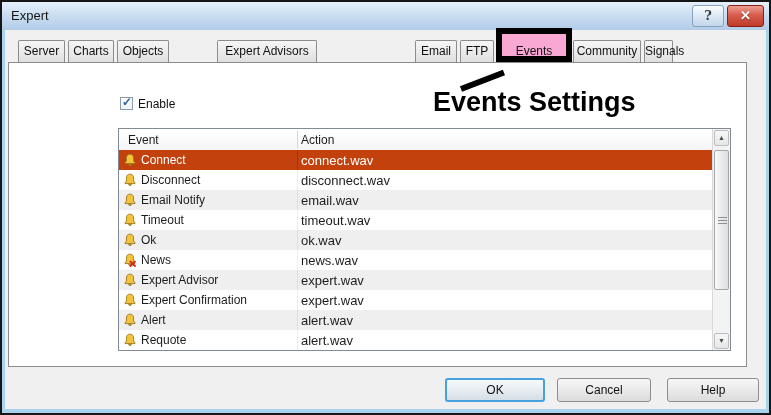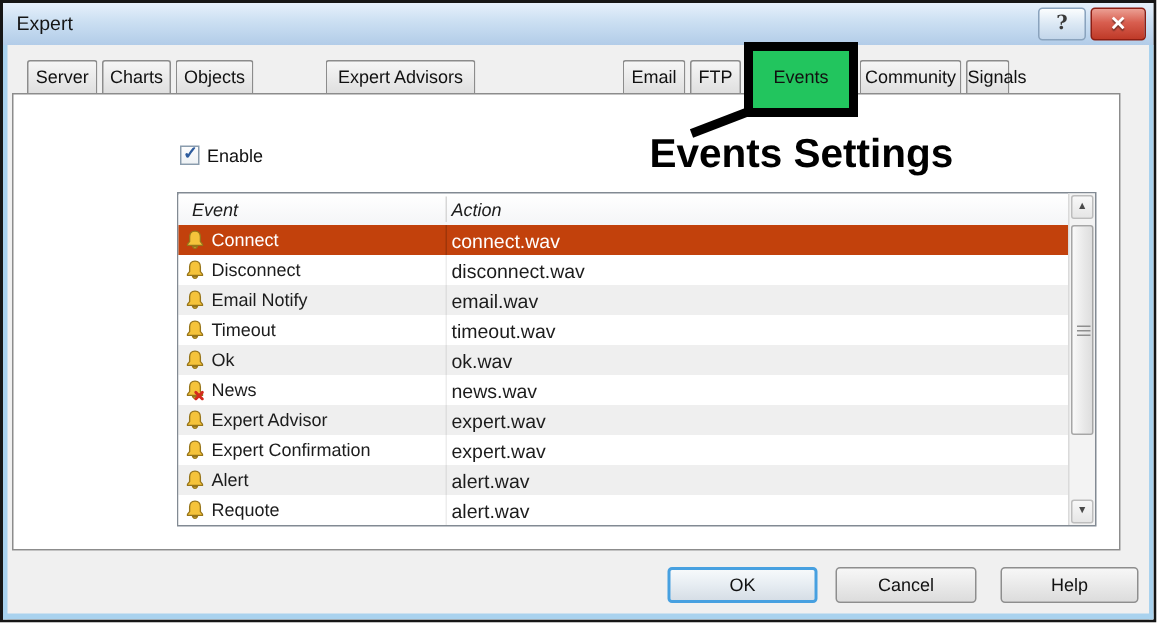--- a/index.html
+++ b/index.html
@@ -29,40 +29,40 @@
     font-size:12px;color:#111;text-align:center;line-height:21px;white-space:nowrap;cursor:default;}
   .t-server{left:13px;width:47px;} .t-charts{left:63px;width:46px;} .t-objects{left:112px;width:52px;}
   .t-trade{left:167px;width:42px;margin-top:24px;} .t-ea{left:212px;width:100px;} .t-notif{left:325px;width:82px;}
   .t-email{left:410px;width:42px;} .t-ftp{left:455px;width:34px;} .t-comm{left:568px;width:68px;}
   .t-signals{left:639px;width:29px;}
 
   
   .page{position:absolute;left:3px;top:32px;width:739px;height:305px;box-sizing:border-box;background:#ffffff;border:1px solid #8c8c8c;}
 
   
-  .ann-box{position:absolute;left:491px;top:-2px;width:76px;height:50px;box-sizing:border-box;
-    border:6px solid #000;background:#22c55e;z-index:30;font-size:12px;color:#111;text-align:center;
+  .ann-box{position:absolute;left:491px;top:-2px;width:76px;height:34px;box-sizing:border-box;
+    border:6px solid #000;background:#f9a8d4;z-index:30;font-size:12px;color:#111;text-align:center;
     padding-top:10px;cursor:default;}
   .ann-line{position:absolute;left:456px;top:56px;width:46px;height:6px;background:#000;
     transform:rotate(-21deg);transform-origin:left center;z-index:29;}
   .ann-text{position:absolute;left:428px;top:57px;font-size:27px;font-weight:bold;color:#000;
     letter-spacing:0px;z-index:29;white-space:nowrap;}
 
   
   .chk-row{position:absolute;left:111px;top:34px;height:14px;z-index:2;cursor:default;}
   .chk-box{position:absolute;left:0;top:0;width:13px;height:13px;box-sizing:border-box;border:1px solid #8a9cad;
     background:linear-gradient(180deg,#fdfdfd,#eef2f5);}
   .chk-mark{position:absolute;left:1px;top:-3px;font-size:12px;color:#2f5d9e;font-weight:bold;}
   .chk-label{position:absolute;left:18px;top:0px;font-size:12px;color:#111;white-space:nowrap;}
 
   
   .table{position:absolute;left:109px;top:65px;width:613px;height:223px;box-sizing:border-box;
     background:#fff;border:1px solid #828a93;}
   .thead{position:absolute;left:0;top:1px;width:593px;height:20px;
-    background:linear-gradient(180deg,#ffffff,#f4f5f7);border-bottom:1px solid #dcdcdc;font-style:italic;}
+    background:linear-gradient(180deg,#ffffff,#f4f5f7);border-bottom:1px solid #dcdcdc;}
   .th{position:absolute;top:3px;font-size:12px;color:#1c1c1c;}
   .th-event{left:9px;} .th-action{left:182px;}
   .col-div{position:absolute;top:1px;width:1px;height:17px;background:#d7d7d7;left:178px;}
   .rows{position:absolute;left:0;top:21px;width:593px;}
   .row{position:relative;width:593px;height:20px;background:#fff;}
   .row.alt{background:#efefef;}
   .row.sel{background:#c2410c;}
   .row .ev{position:absolute;left:22px;top:3px;font-size:12px;color:#1c1c1c;white-space:nowrap;}
   .row .ac{position:absolute;left:182px;top:3px;font-size:13px;color:#1c1c1c;white-space:nowrap;}
   .row.sel .ev,.row.sel .ac{color:#fff;}

